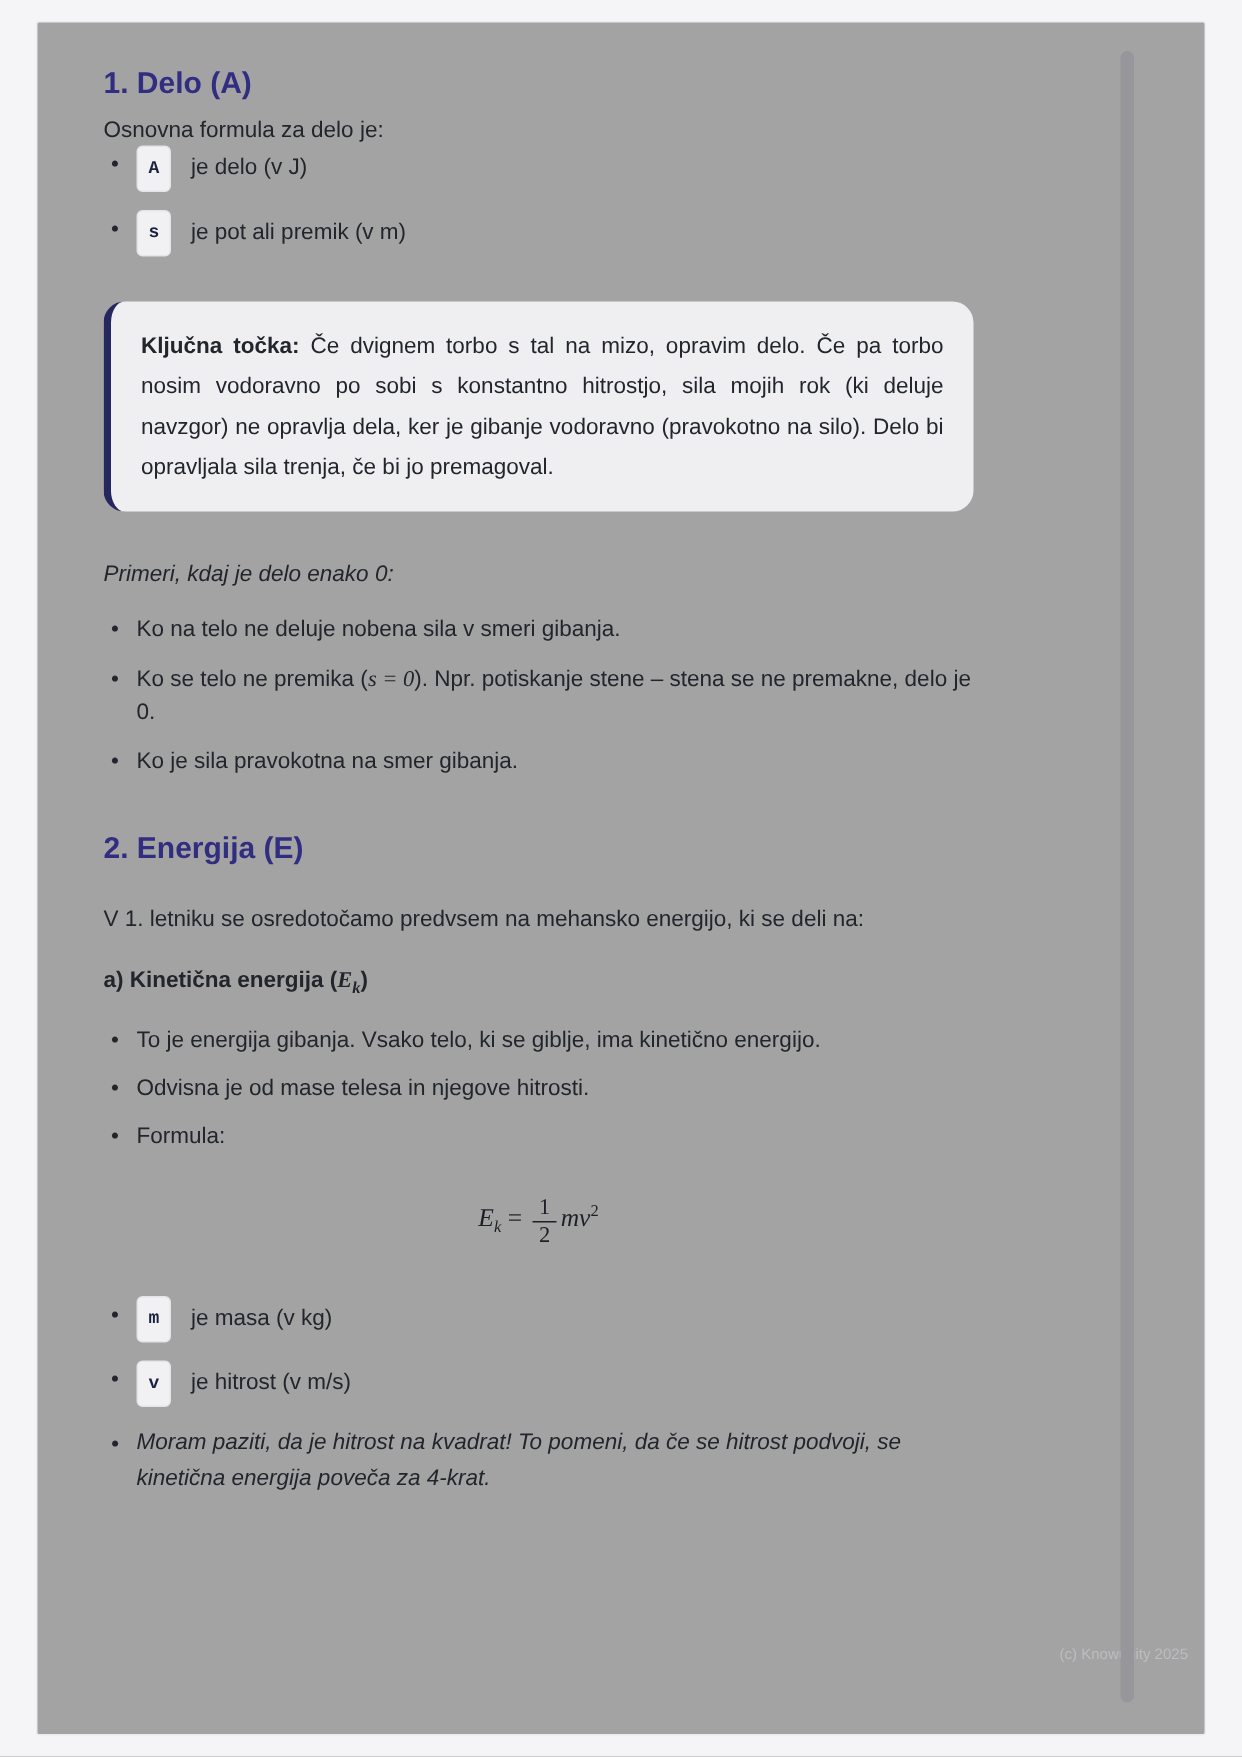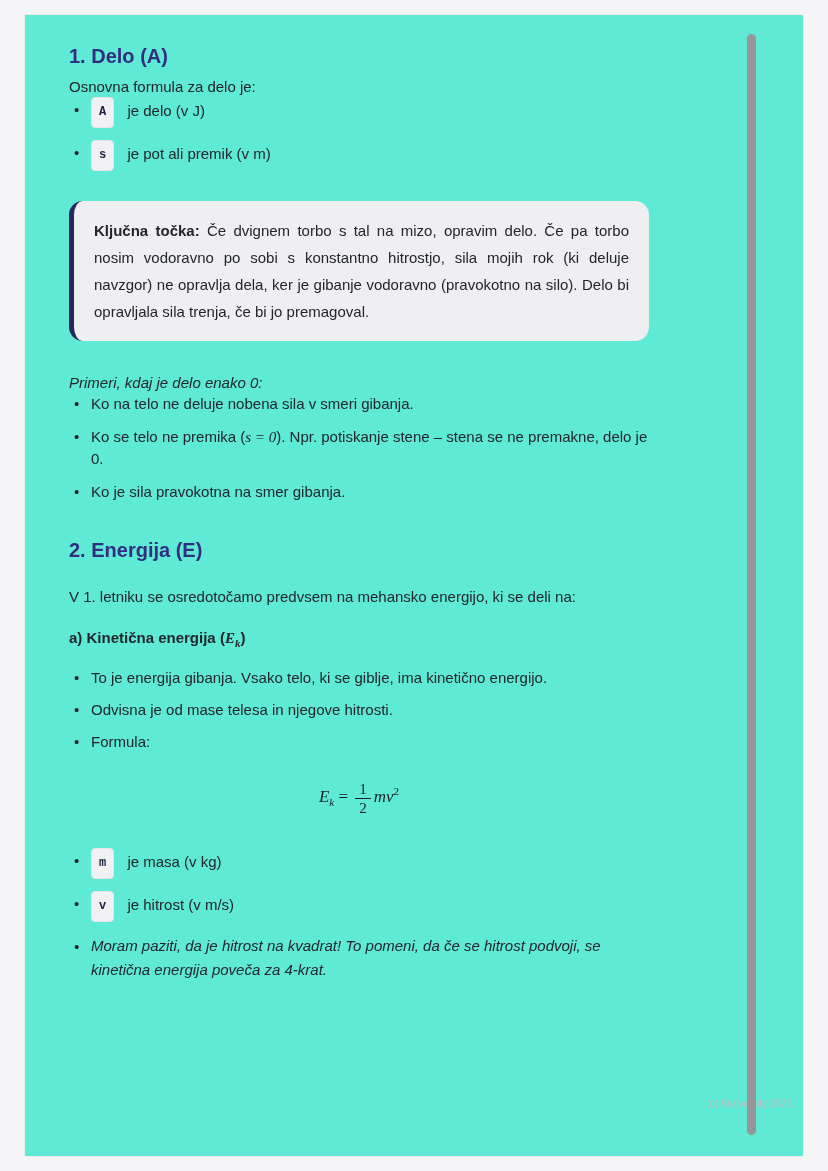--- a/index.html
+++ b/index.html
@@ -7,21 +7,21 @@
   body {
     position:relative;
     background:#f5f5f7;
     font-family:"Liberation Sans", sans-serif;
     color:#22262c;
     overflow:hidden;
   }
   .page {
     position:absolute; left:24px; top:14px;
     width:780px; height:1143px;
-    background:#5eead4;
+    background:#a3a3a3;
     border:1px solid #ececef;
     border-radius:2px;
   }
   .content { position:absolute; left:44px; top:0; width:580px; }
 
   .heading { font-size:20px; line-height:26px; font-weight:700; color:#312e81; }
   .heading1 { padding-top:28px; }
   .heading2 { margin-top:34px; }
 
   .para { font-size:15px; line-height:20px; }
@@ -71,21 +71,21 @@
     background:#efeff1;
     border-left:5px solid #27275f;
     border-radius:14px;
     padding:16px 20px;
     font-size:15px;
     line-height:27px;
     text-align:justify;
   }
 
   .examples-intro { margin-top:32px; font-style:italic; }
-  .examples { }
+  .examples { margin-top:16px; }
   .examples li { margin-bottom:11px; }
 
   .subheading { margin-top:22px; font-size:15px; font-weight:700; }
   .subheading .math-var, .subheading .math-sub { font-weight:700; }
 
   .bullets2 { margin-top:18px; }
   .bullets2 li { margin-bottom:10px; }
 
   .note { font-style:italic; }
 

